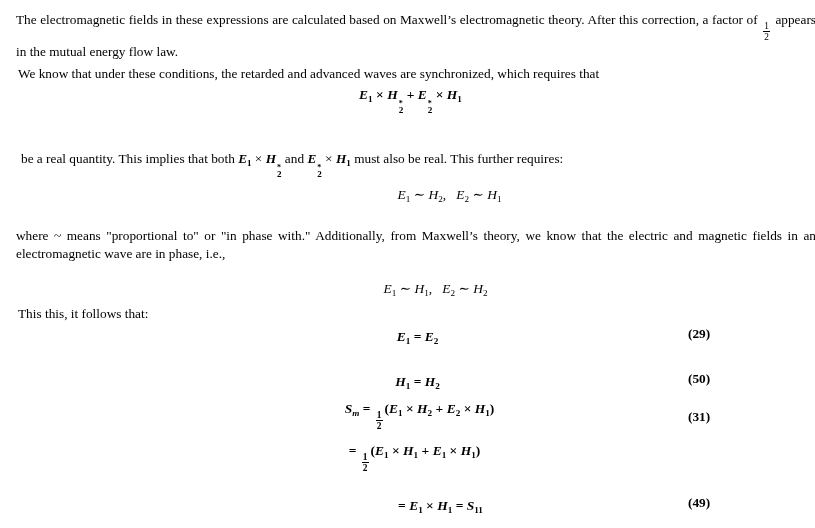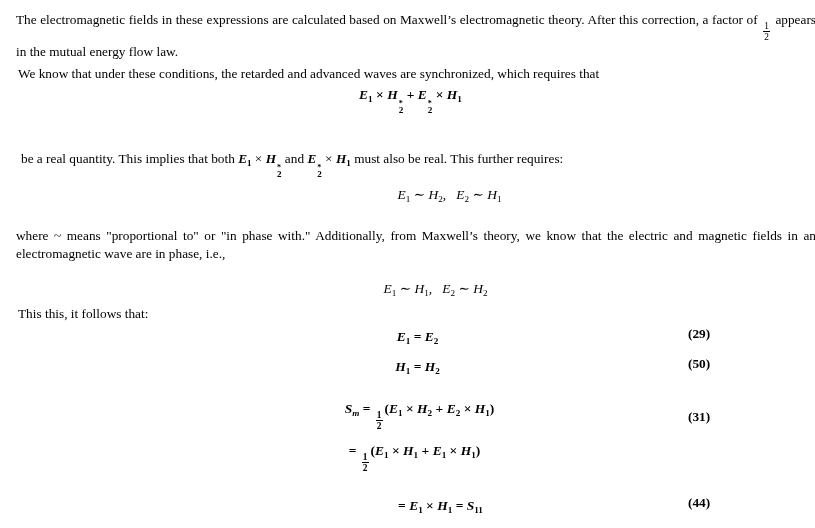--- a/index.html
+++ b/index.html
@@ -60,30 +60,30 @@
   <span class="eq-math" style="left:28px"><span class="tk it">E<span class="sb">1</span></span><span class="tk op"> ∼ </span><span class="tk it">H<span class="sb">1</span></span><span class="tk rm">,   </span><span class="tk it">E<span class="sb">2</span></span><span class="tk op"> ∼ </span><span class="tk it">H<span class="sb">2</span></span></span>
 </div>
 
 <p class="para" style="top:297px;left:10px;width:800px">This this, it follows that:</p>
 
 <div class="eqrow" style="top:322px;height:24px">
   <span class="eq-math eq-bold" style="left:10px"><span class="tk v">E<span class="sb">1</span></span><span class="tk op"> = </span><span class="tk v">E<span class="sb">2</span></span></span>
   <span class="eqnum">(29)</span>
 </div>
 
-<div class="eqrow" style="top:352px;height:24px">
+<div class="eqrow" style="top:367px;height:24px">
   <span class="eq-math eq-bold" style="left:10px"><span class="tk v">H<span class="sb">1</span></span><span class="tk op"> = </span><span class="tk v">H<span class="sb">2</span></span></span>
   <span class="eqnum">(50)</span>
 </div>
 
 <div class="eqrow" style="top:402px;height:30px">
   <span class="eq-math eq-bold" style="left:12px"><span class="tk v">S<span class="sb it">m</span></span><span class="tk op"> = </span><span class="frac"><span class="num">1</span><span class="den">2</span></span><span class="tk rm">(</span><span class="tk v">E<span class="sb">1</span></span><span class="tk op"> × </span><span class="tk v">H<span class="sb">2</span></span><span class="tk op"> + </span><span class="tk v">E<span class="sb">2</span></span><span class="tk op"> × </span><span class="tk v">H<span class="sb">1</span></span><span class="tk rm">)</span></span>
   <span class="eqnum">(31)</span>
 </div>
 
 <div class="eqrow" style="top:444px;height:30px">
   <span class="eq-math eq-bold" style="left:7px"><span class="tk op">= </span><span class="frac"><span class="num">1</span><span class="den">2</span></span><span class="tk rm">(</span><span class="tk v">E<span class="sb">1</span></span><span class="tk op"> × </span><span class="tk v">H<span class="sb">1</span></span><span class="tk op"> + </span><span class="tk v">E<span class="sb">1</span></span><span class="tk op"> × </span><span class="tk v">H<span class="sb">1</span></span><span class="tk rm">)</span></span>
 </div>
 
 <div class="eqrow" style="top:491px;height:24px">
   <span class="eq-math eq-bold" style="left:33px"><span class="tk op">= </span><span class="tk v">E<span class="sb">1</span></span><span class="tk op"> × </span><span class="tk v">H<span class="sb">1</span></span><span class="tk op"> = </span><span class="tk v">S<span class="sb">11</span></span></span>
-  <span class="eqnum">(44)</span>
+  <span class="eqnum">(49)</span>
 </div>
 
 </body></html>

